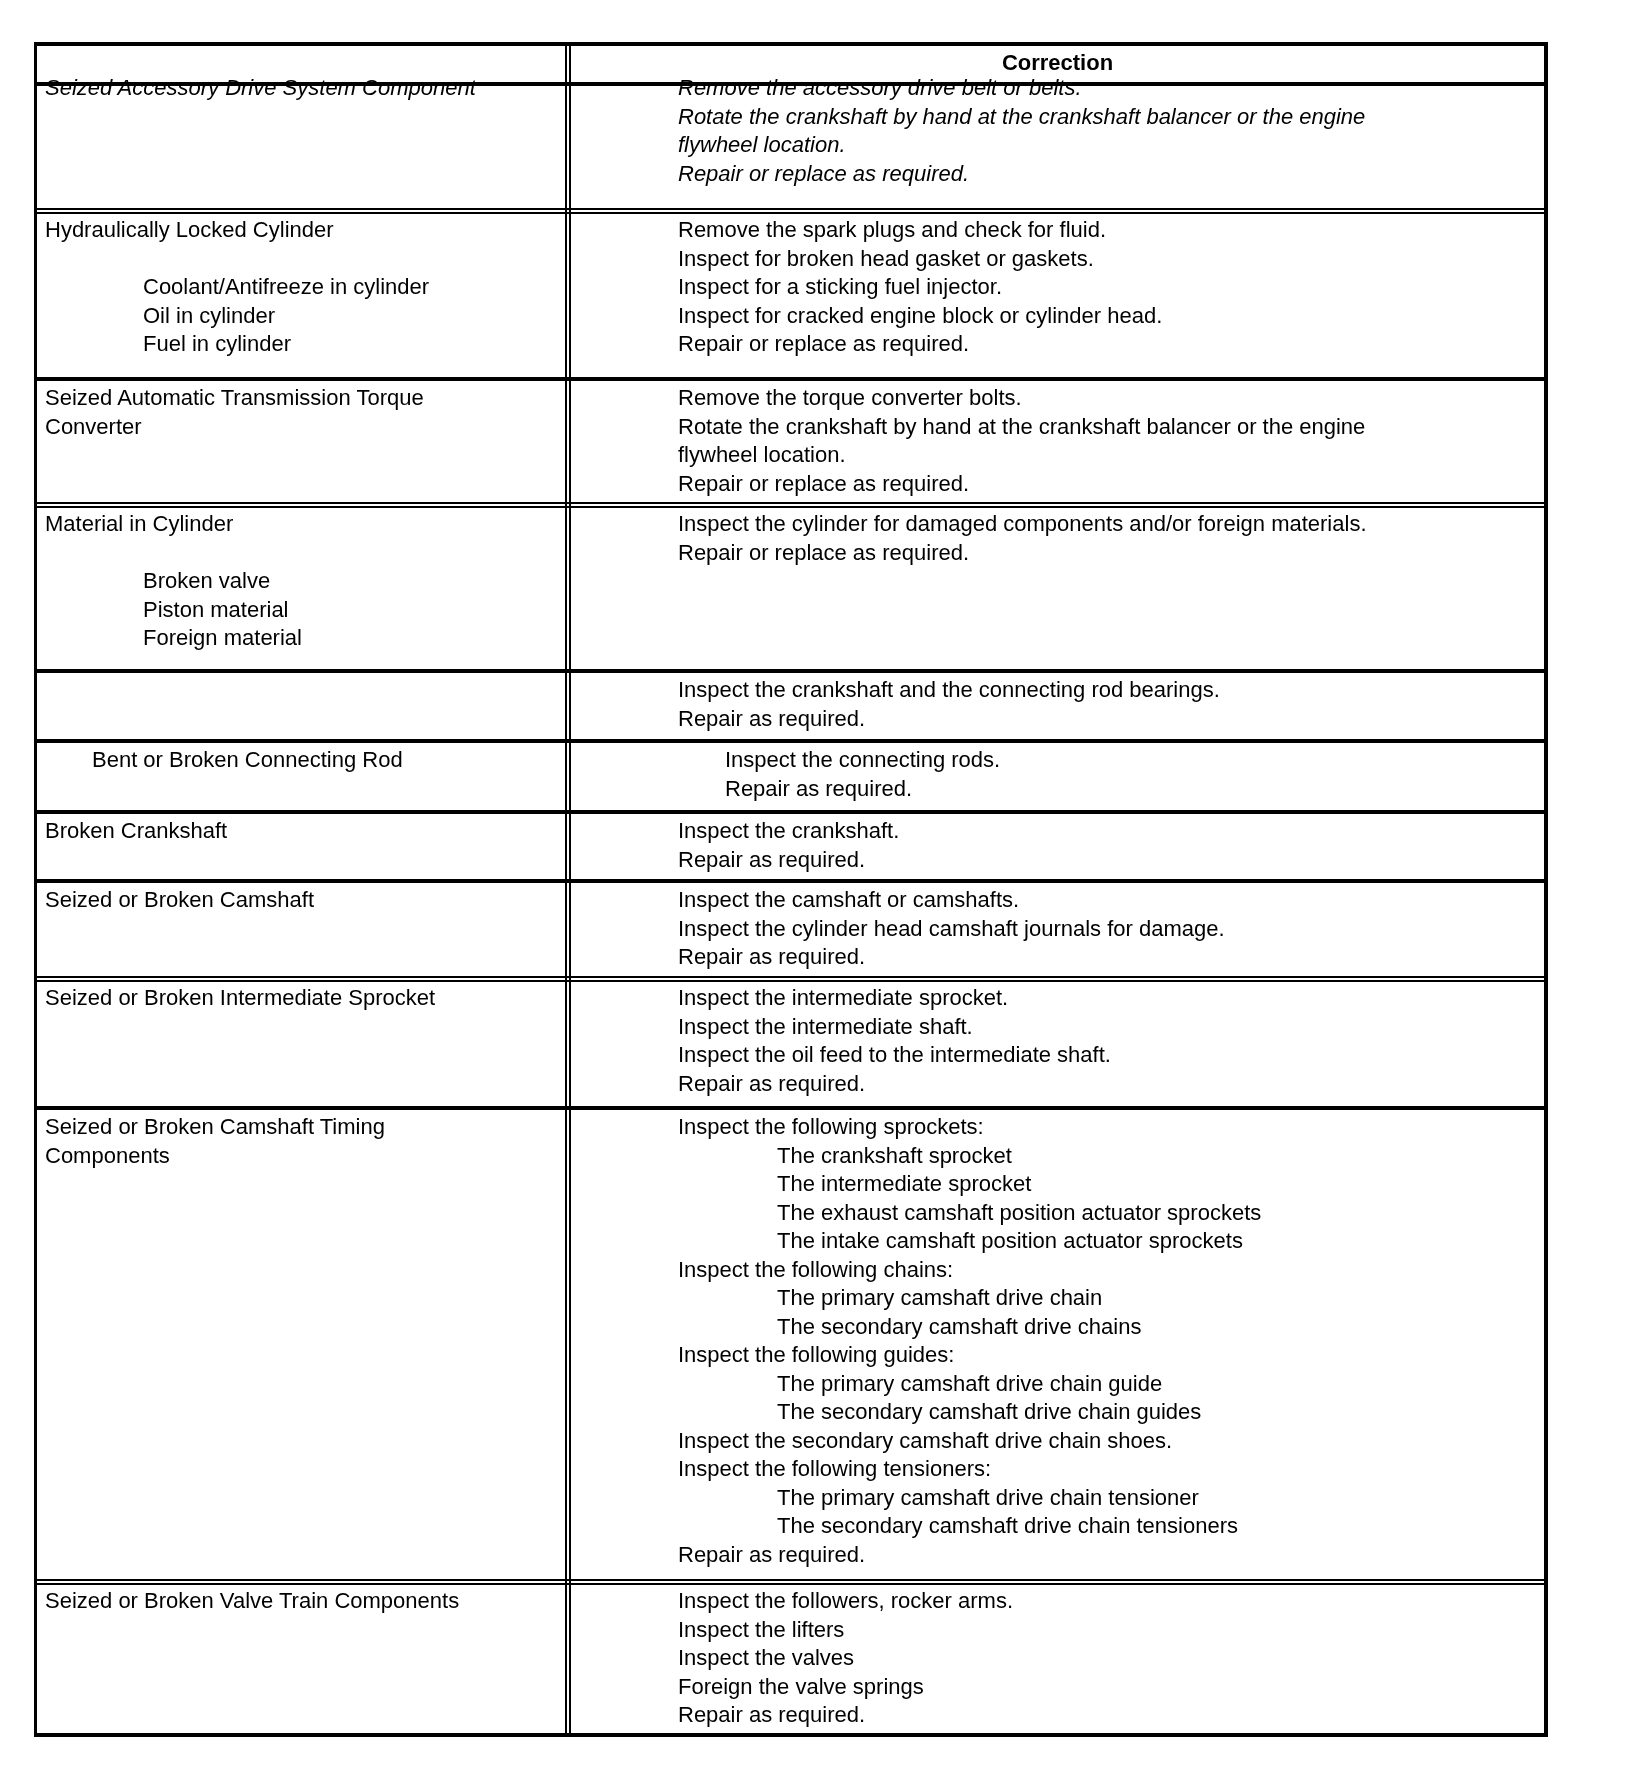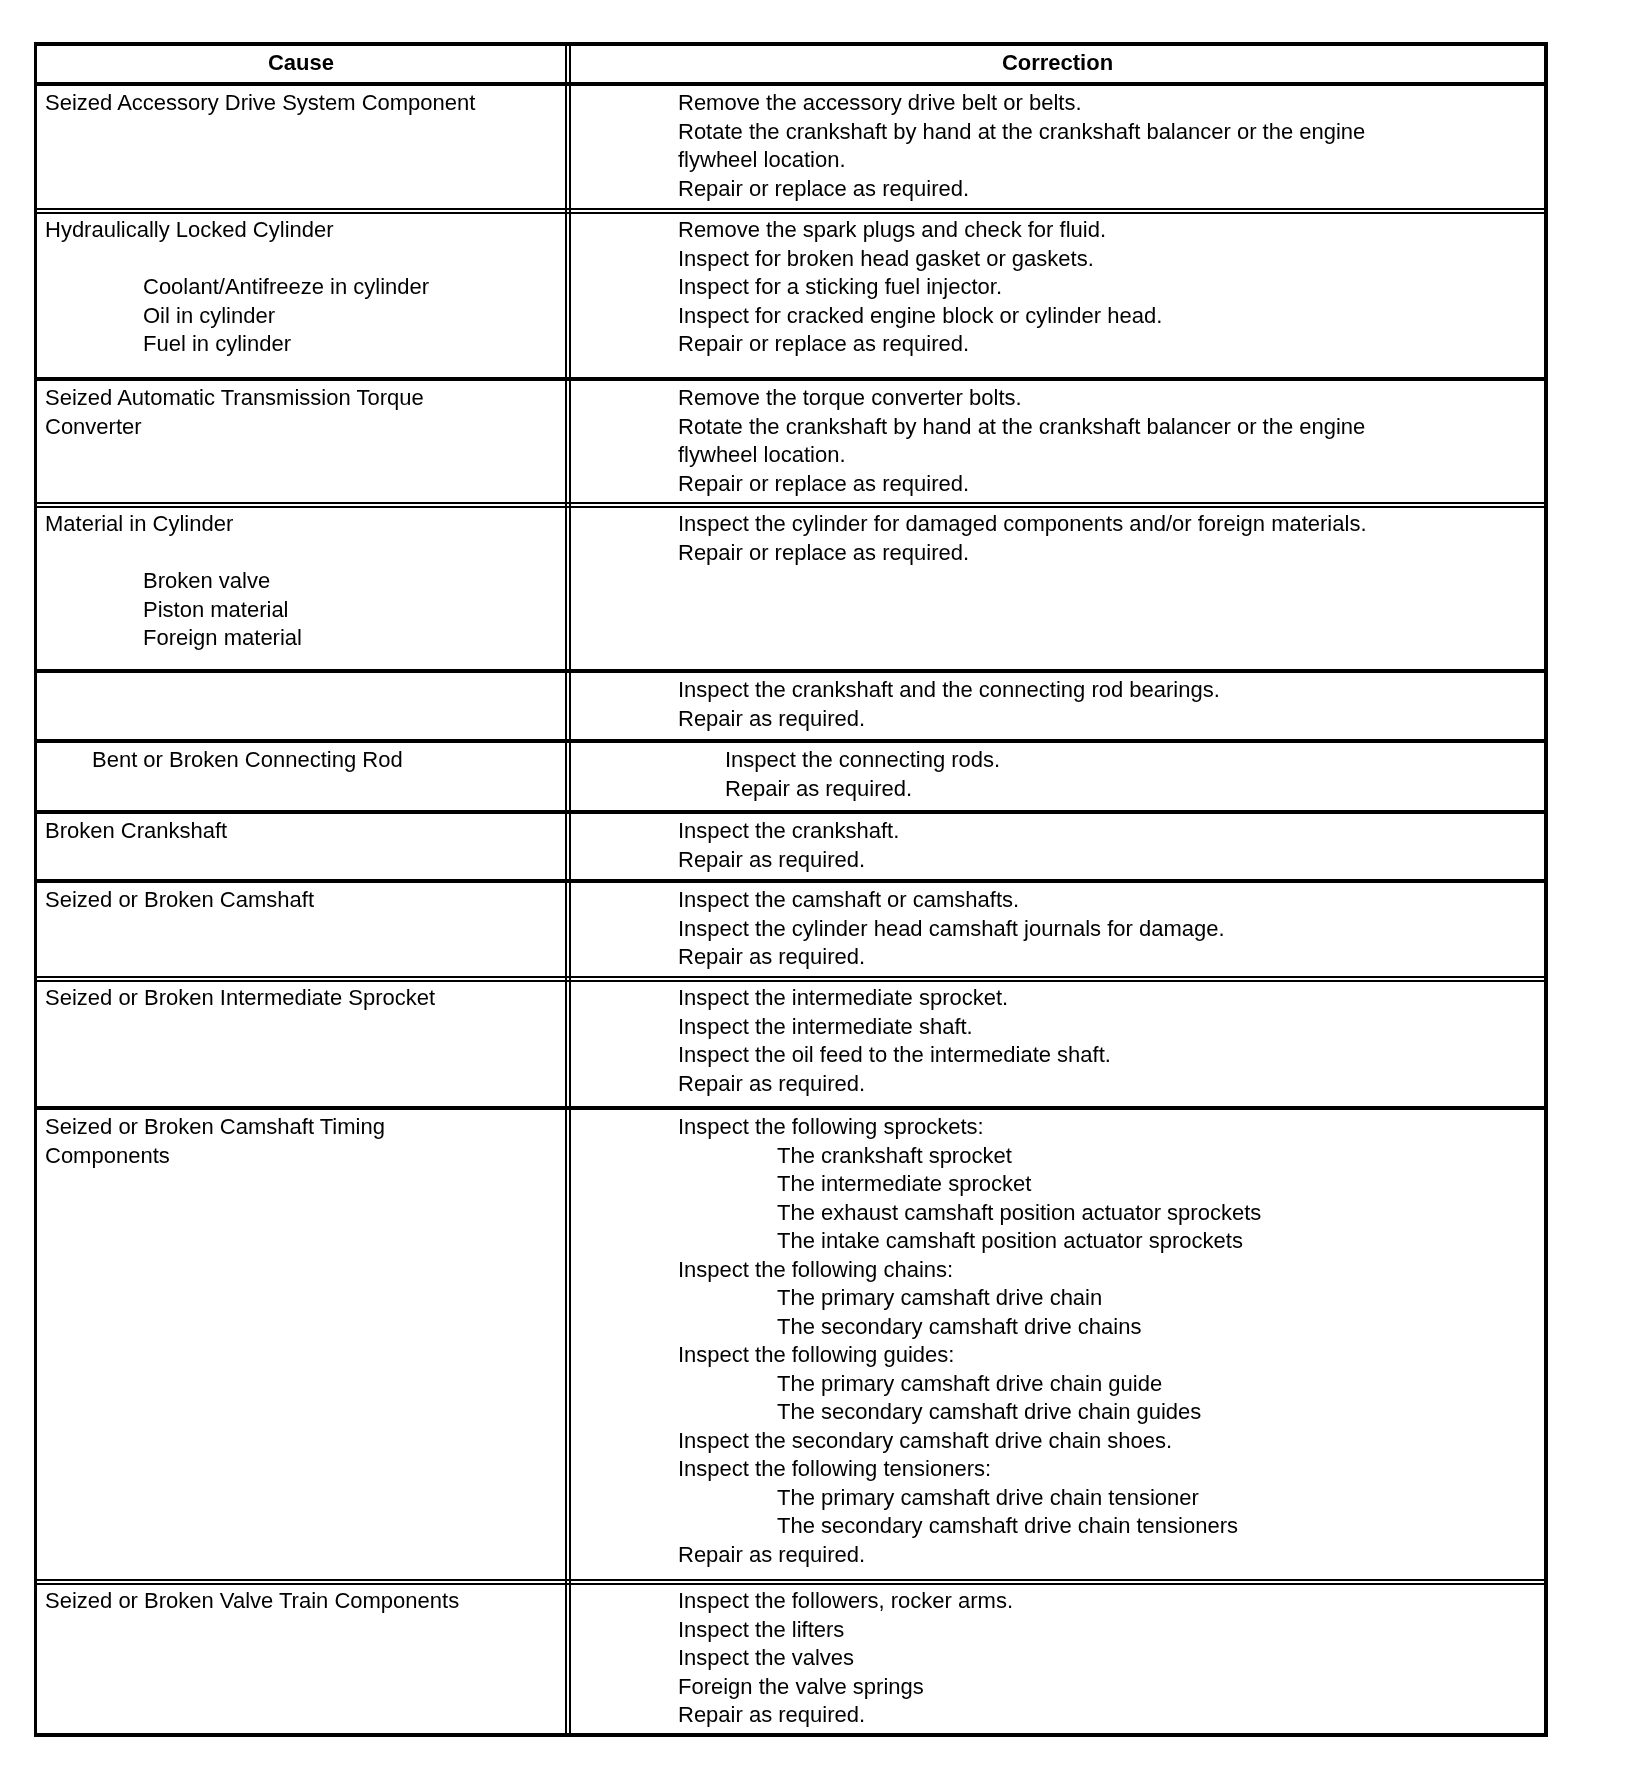--- a/index.html
+++ b/index.html
@@ -26,27 +26,26 @@
 </style>
 </head>
 <body>
 
 <div class="tbl">
 
   <div class="hline thick" style="top:0;"></div>
   <div class="vdiv"></div>
 
   <div class="row" style="top:0;height:42px;">
-    <div class="cell hdr c1">Cause</div>
     <div class="cell hdr c2">Correction</div>
   </div>
 
   <div id="rows">
       <div class="hline thick" style="top: 40px;"></div>
-      <div class="row" style="top: 47px; height: 122px;">
+      <div class="row" style="top: 32px; height: 122px; font-style: italic;">
         <div class="cell cause">
           <span class="line">Seized Accessory Drive System Component</span>
         </div>
         <div class="cell corr">
           <span class="line">Remove the accessory drive belt or belts.</span>
           <span class="line">Rotate the crankshaft by hand at the crankshaft balancer or the engine</span>
           <span class="line">flywheel location.</span>
           <span class="line">Repair or replace as required.</span>
         </div>
       </div>

